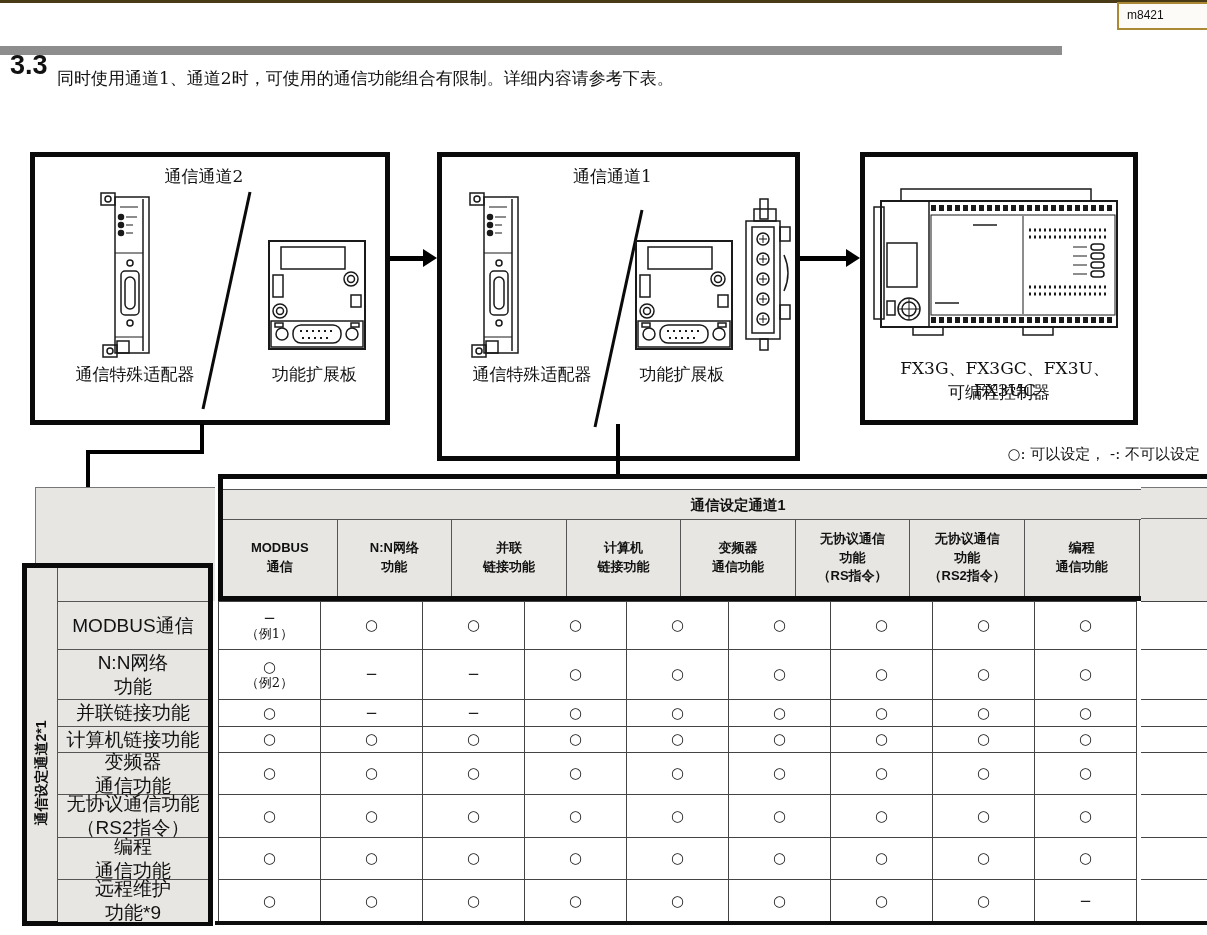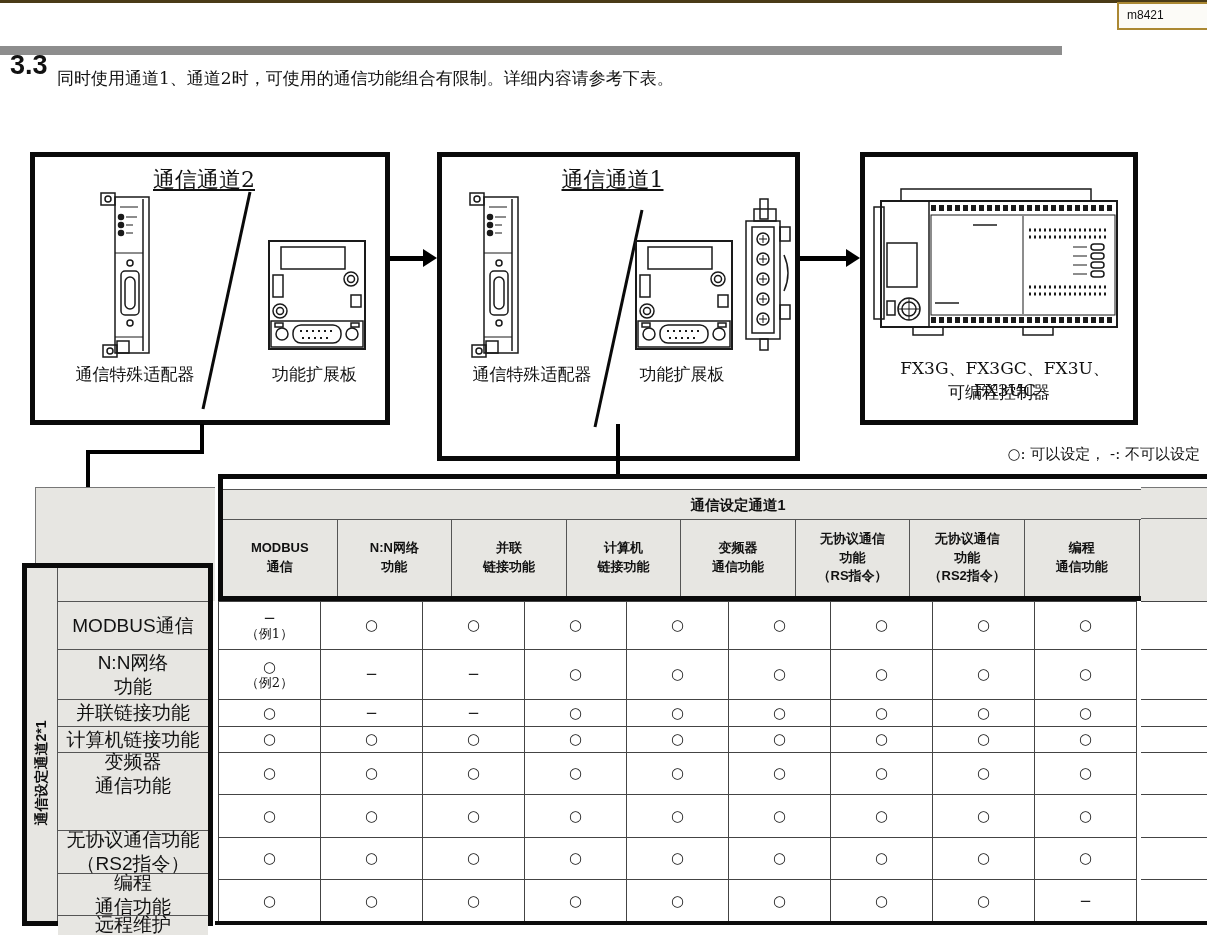--- a/index.html
+++ b/index.html
@@ -13,21 +13,21 @@
   #h-num{left:10px;top:6px;font-size:27px;font-weight:700;margin-top:44px;}
   #h-title{left:64px;top:6px;font-size:27px;font-weight:700;}
   #title-rule{left:0;top:46px;width:1062px;height:9px;background:#8d8d8d;}
   #intro{left:57px;top:67px;font-family:"DejaVu Serif",serif;font-size:17px;}
   
   .dbox{position:absolute;border:5px solid #0a0a0a;background:#fff;box-sizing:border-box;}
   #box-ch2{left:30px;top:152px;width:360px;height:273px;}
   #box-ch1{left:437px;top:152px;width:363px;height:309px;}
   #box-plc{left:860px;top:152px;width:278px;height:273px;}
   .dtitle{position:absolute;left:0;right:12px;top:8px;text-align:center;
-          font-family:"DejaVu Serif",serif;font-size:22px;text-decoration:underline;}
+          font-family:"DejaVu Serif",serif;font-size:17px;}
   .dlabel{position:absolute;text-align:center;font-family:"DejaVu Serif",serif;font-size:17px;}
   .devsvg{position:absolute;}
   .slash{position:absolute;left:0;top:0;width:100%;height:100%;pointer-events:none;}
   
   .abar{position:absolute;height:5px;background:#000;}
   .ahead{position:absolute;width:0;height:0;border-top:9px solid transparent;
          border-bottom:9px solid transparent;border-left:14px solid #000;}
   .conn{position:absolute;background:#000;}
   #legend{left:700px;top:445px;width:500px;text-align:right;
           font-family:"DejaVu Serif",serif;font-size:15px;}
@@ -315,21 +315,21 @@
         <div class="rlabel" style="height: 27px;">
           <span>并联链接功能</span>
         </div>
         <div class="rlabel" style="height: 26px;">
           <span>计算机链接功能</span>
         </div>
         <div class="rlabel" style="height: 42px;">
           <span>变频器</span>
           <span>通信功能</span>
         </div>
-        <div class="rlabel" style="height: 43px; margin-top: 36px;">
+        <div class="rlabel" style="height: 43px;">
           <span>无协议通信功能</span>
           <span>（RS2指令）</span>
         </div>
         <div class="rlabel" style="height: 42px;">
           <span>编程</span>
           <span>通信功能</span>
         </div>
         <div class="rlabel" style="height: 43px;">
           <span>远程维护</span>
           <span>功能*9</span>

